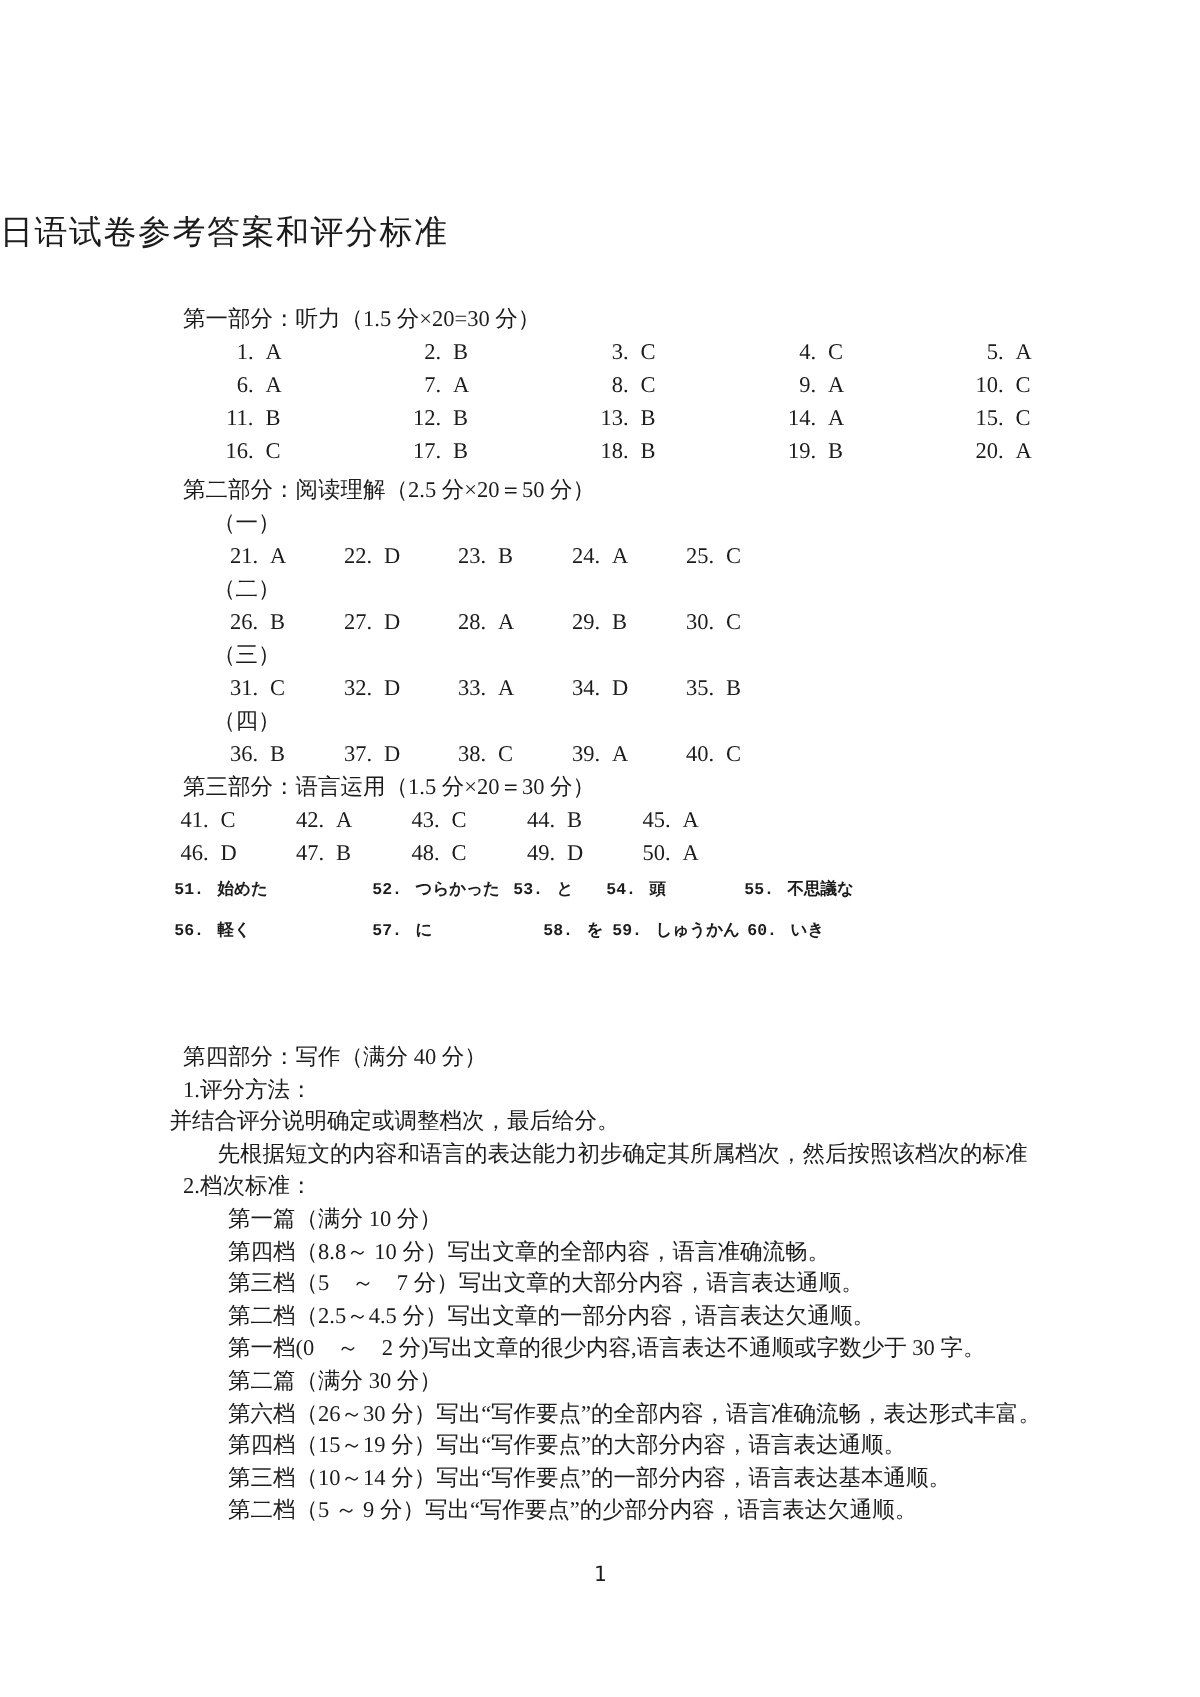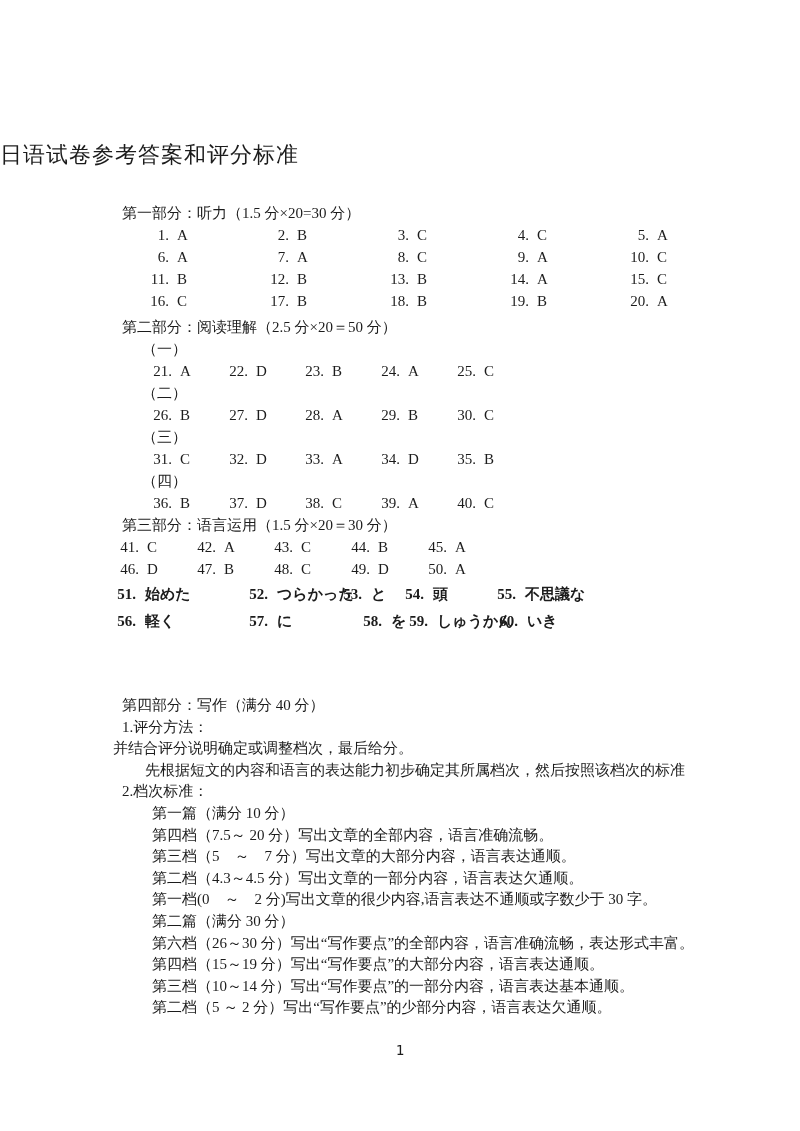--- a/index.html
+++ b/index.html
@@ -1,37 +1,37 @@
 <!DOCTYPE html>
 <html><head>
 <meta charset="utf-8">
 <style>
   html,body{margin:0;padding:0;background:#ffffff;}
   body{width:800px;height:1131px;overflow:hidden;
        font-family:"Liberation Serif","DejaVu Serif",serif;color:#1c1c1c;}
   .page{position:relative;width:800px;height:1131px;background:#fff;box-sizing:border-box;padding-top:141px;}
   .doc-title{font-size:22px;line-height:27px;font-weight:500;letter-spacing:1px;}
-  .content{padding-left:122px;padding-right:100px;font-size:15px;line-height:22px;}
+  .content{padding-left:122px;padding-right:80px;font-size:15px;line-height:22px;}
   .line{white-space:pre;}
   .part-head{white-space:pre;}
   .p1-head{margin-top:34px;}
   .p2-head{margin-top:4px;}
   
   .ans-row{display:flex;white-space:pre;}
   .cell{display:inline-block;}
   .cell .n{display:inline-block;width:27px;text-align:right;margin-right:8px;}
   .g1{margin-left:20px;justify-content:space-between;}
   .g1 .cell{width:78px;}
   .g2{margin-left:23px;}
   .g2 .cell{width:76px;}
   .group-label{margin-left:20px;}
   .g3{margin-left:-10px;}
   .g3 .cell{width:77px;}
   .g4{margin-left:-10px;line-height:24px;
-      font-family:Liberation Serif, serif;font-size:15px;font-weight:600;}
+      font-family:Liberation Mono, monospace;font-size:11px;font-weight:600;}
   .g4 .cell .n{width:24px;margin-right:9px;}
   .r51 .cell:nth-child(1){width:132px;}
   .r51 .cell:nth-child(2){width:94px;}
   .r51 .cell:nth-child(3){width:62px;}
   .r51 .cell:nth-child(4){width:92px;}
   .r51{margin-top:2px;}
   .r56 .cell:nth-child(1){width:132px;}
   .r56 .cell:nth-child(2){width:114px;}
   .r56 .cell:nth-child(3){width:46px;}
   .r56 .cell:nth-child(4){width:90px;}
@@ -78,31 +78,31 @@
     <div class="ans-row g4 r56"><span class="cell"><span class="n">56.</span><span class="a">軽く</span></span><span class="cell"><span class="n">57.</span><span class="a">に</span></span><span class="cell"><span class="n">58.</span><span class="a">を</span></span><span class="cell"><span class="n">59.</span><span class="a">しゅうかん</span></span><span class="cell"><span class="n">60.</span><span class="a">いき</span></span></div>
 
     <div class="p4">
       <div class="part-head p4-head">第四部分：写作（满分 40 分）</div>
       <div class="line">1.评分方法：</div>
       <div class="line outdent">并结合评分说明确定或调整档次，最后给分。</div>
       <div class="line indent2">先根据短文的内容和语言的表达能力初步确定其所属档次，然后按照该档次的标准</div>
       <div class="line">2.档次标准：</div>
       <div class="line essay-title">第一篇（满分 10 分）</div>
       <div class="levels">
-          <span class="cell">第四档（7.5～ 20 分）写出文章的全部内容，语言准确流畅。</span>
+          <span class="cell">第四档（8.8～ 10 分）写出文章的全部内容，语言准确流畅。</span>
           <span class="cell">第三档（5　～　7 分）写出文章的大部分内容，语言表达通顺。</span>
-          <span class="cell">第二档（4.3～4.5 分）写出文章的一部分内容，语言表达欠通顺。</span>
+          <span class="cell">第二档（2.5～4.5 分）写出文章的一部分内容，语言表达欠通顺。</span>
           <span class="cell">第一档(0　～　2 分)写出文章的很少内容,语言表达不通顺或字数少于 30 字。</span>
         </div>
       <div class="line essay-title">第二篇（满分 30 分）</div>
       <div class="levels">
           <span class="cell">第六档（26～30 分）写出“写作要点”的全部内容，语言准确流畅，表达形式丰富。</span>
           <span class="cell">第四档（15～19 分）写出“写作要点”的大部分内容，语言表达通顺。</span>
           <span class="cell">第三档（10～14 分）写出“写作要点”的一部分内容，语言表达基本通顺。</span>
-          <span class="cell">第二档（5 ～ 2 分）写出“写作要点”的少部分内容，语言表达欠通顺。</span>
+          <span class="cell">第二档（5 ～ 9 分）写出“写作要点”的少部分内容，语言表达欠通顺。</span>
         </div>
     </div>
 
   </div>
 
   <div class="page-number">1</div>
 
 </div>
 
 </body></html>

